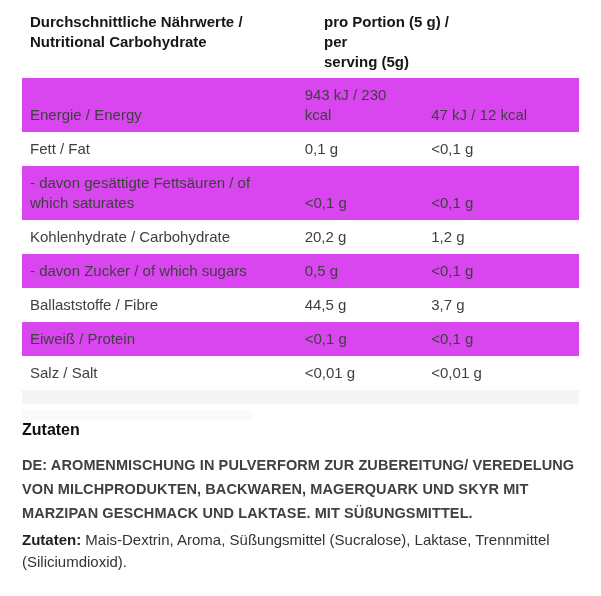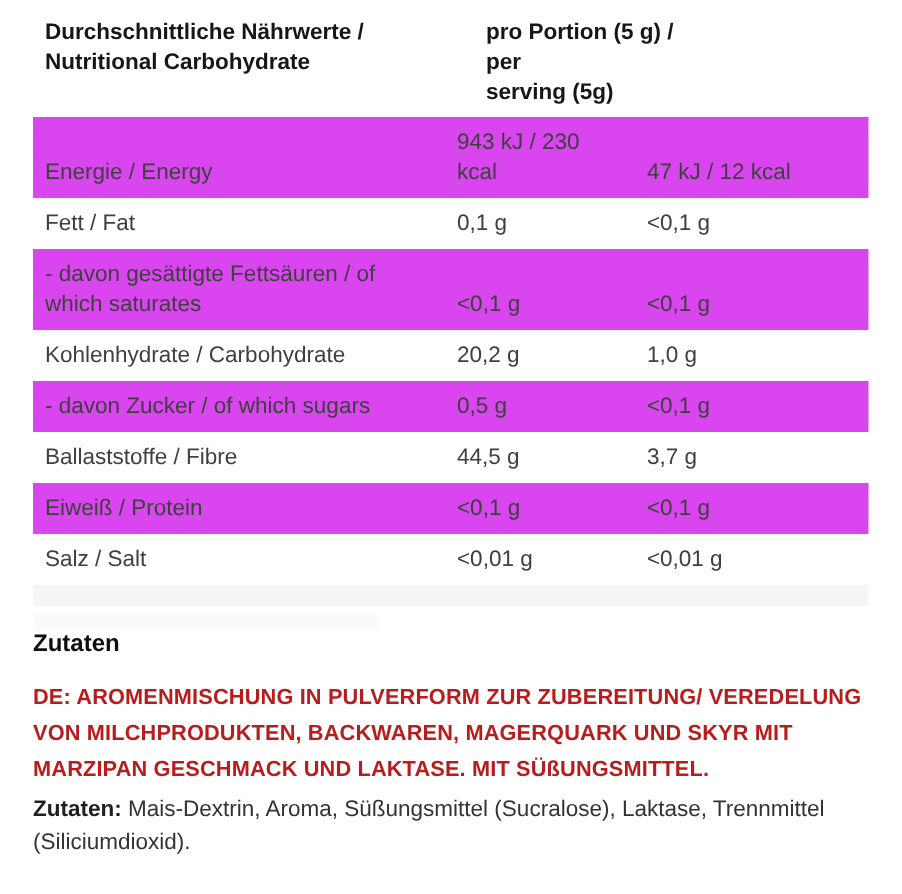--- a/index.html
+++ b/index.html
@@ -26,21 +26,21 @@
   .th div { line-height: 20px; }
   .empty-row { height: 14px; background: #f5f5f5; width: 557px; }
   .scroll-thumb { margin-top: 6px; width: 231px; height: 10px; background: #fafafa; border-radius: 2px; }
 
   
   .ing-heading {
     font-size: 16px; font-weight: 700; color: #0f0f0f; line-height: 19px;
   }
   .desc { margin-top: 14px; }
   .desc div {
-    font-size: 14.5px; font-weight: 700; color: #b91c1c;
+    font-size: 14.5px; font-weight: 700; color: #404040;
     line-height: 24px; letter-spacing: 0.1px;
   }
   .ing-list { margin-top: 4px; font-size: 15px; line-height: 22px; color: #333333; width: 557px; }
   .ing-list .lbl { font-weight: 700; color: #1f1f1f; }
 </style>
 </head>
 <body>
 
 <div class="page">
 
@@ -71,21 +71,21 @@
 
     <div class="trow stripe">
       <div class="cell c1">- davon gesättigte Fettsäuren / of which saturates</div>
       <div class="cell c2">&lt;0,1 g</div>
       <div class="cell c3">&lt;0,1 g</div>
     </div>
 
     <div class="trow">
       <div class="cell c1">Kohlenhydrate / Carbohydrate</div>
       <div class="cell c2">20,2 g</div>
-      <div class="cell c3">1,0 g</div>
+      <div class="cell c3">1,2 g</div>
     </div>
 
     <div class="trow stripe">
       <div class="cell c1">- davon Zucker / of which sugars</div>
       <div class="cell c2">0,5 g</div>
       <div class="cell c3">&lt;0,1 g</div>
     </div>
 
     <div class="trow">
       <div class="cell c1">Ballaststoffe / Fibre</div>

